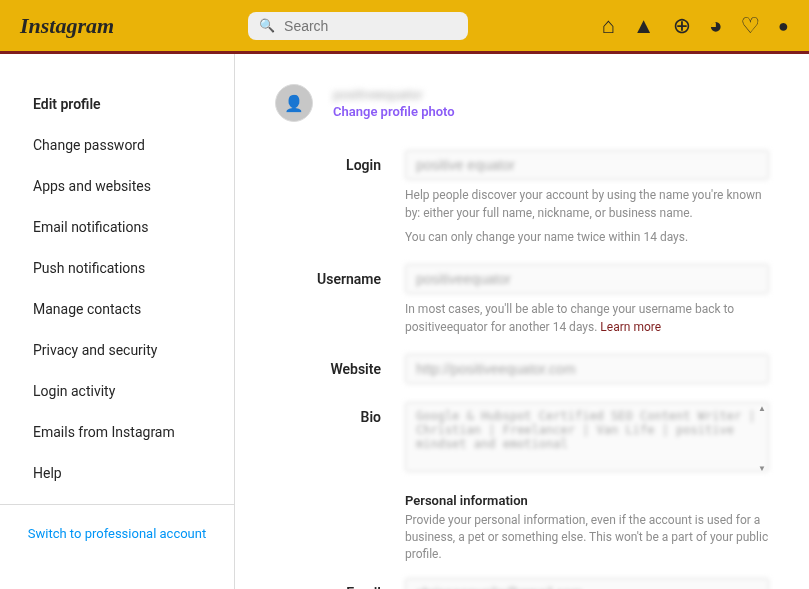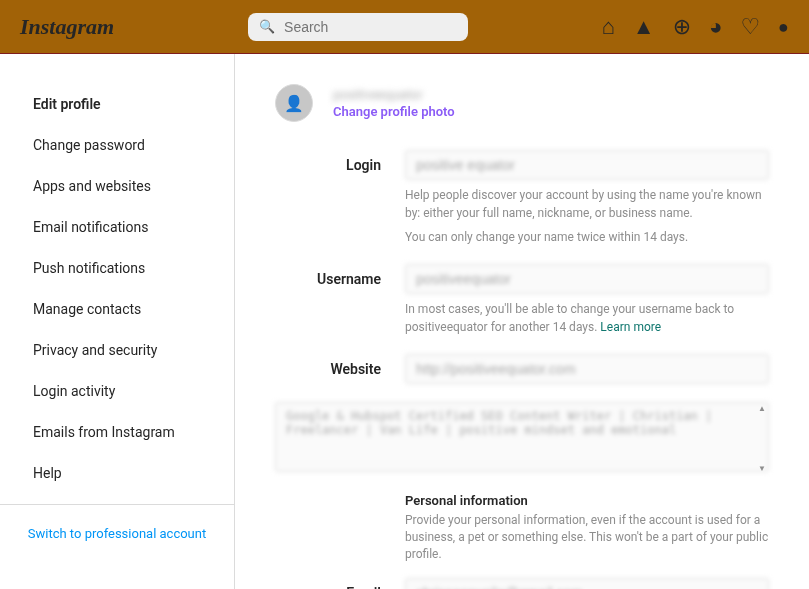--- a/index.html
+++ b/index.html
@@ -3,22 +3,22 @@
   <meta charset="utf-8">
   <style>
     * { box-sizing: border-box; margin: 0; padding: 0; }
     body { font-family: -apple-system, BlinkMacSystemFont, 'Segoe UI', Roboto, sans-serif; background: #fafafa; color: #262626; font-size: 14px; }
 
     
     .topnav {
       display: flex;
       align-items: center;
       justify-content: space-between;
-      background: #a16207;
-      border-bottom: 1px solid #7f1d1d;
+      background: #eab308;
+      border-bottom: 3px solid #7f1d1d;
       padding: 0 20px;
       height: 54px;
       position: fixed;
       top: 0; left: 0; right: 0;
       z-index: 100;
     }
     .logo {
       font-family: 'Georgia', serif;
       font-size: 22px;
       font-style: italic;
@@ -150,21 +150,21 @@
       outline: none;
       background: #fafafa;
       filter: blur(2px);
     }
     .form-hint {
       font-size: 12px;
       color: #8e8e8e;
       margin-top: 6px;
       line-height: 1.5;
     }
-    .form-hint a { color: #0f766e; text-decoration: none; }
+    .form-hint a { color: #7f1d1d; text-decoration: none; }
     .bio-wrapper { position: relative; }
     .bio-input {
       width: 100%;
       border: 1px solid #dbdbdb;
       border-radius: 3px;
       padding: 6px 10px;
       font-size: 12px;
       color: #aaa;
       outline: none;
       background: #fafafa;
@@ -295,20 +295,21 @@
     </div>
 
     <div class="form-row">
       <div class="form-label">Website</div>
       <div class="form-field">
         <input class="form-input" type="text" value="http://positiveequator.com" style="">
       </div>
     </div>
 
     <div class="form-row">
+      <div class="form-label">Bio</div>
       <div class="form-field">
         <div class="bio-wrapper">
           <textarea class="bio-input" style="">Google &amp; Hubspot Certified SEO Content Writer | Christian | Freelancer | Van Life | positive mindset and emotional</textarea>
           <div class="bio-scroll">
             <span class="scroll-arrow">▲</span>
             <span class="scroll-arrow">▼</span>
           </div>
         </div>
       </div>
     </div>

